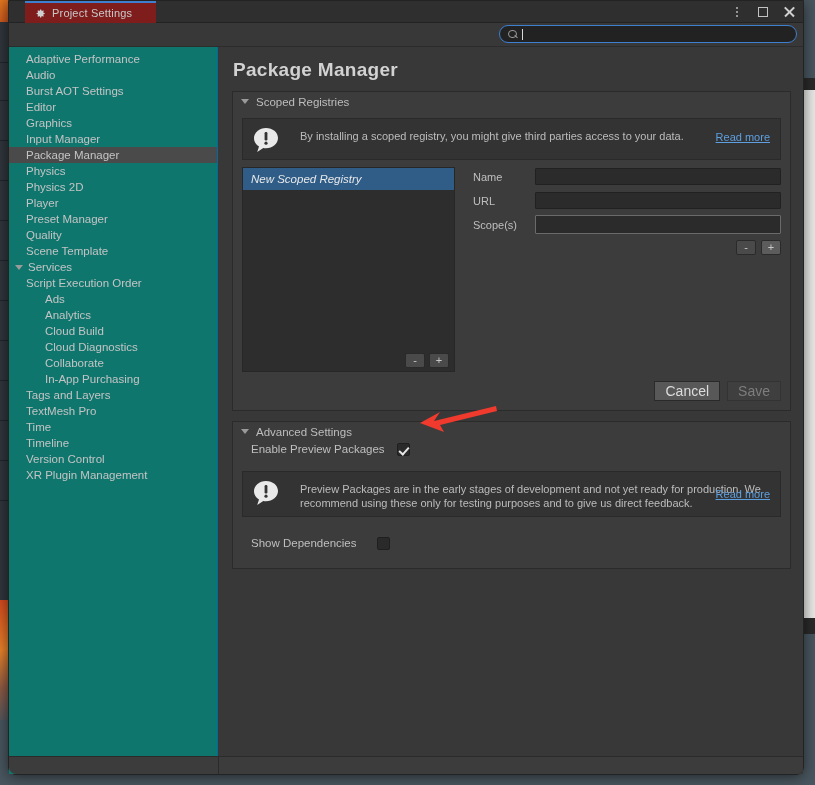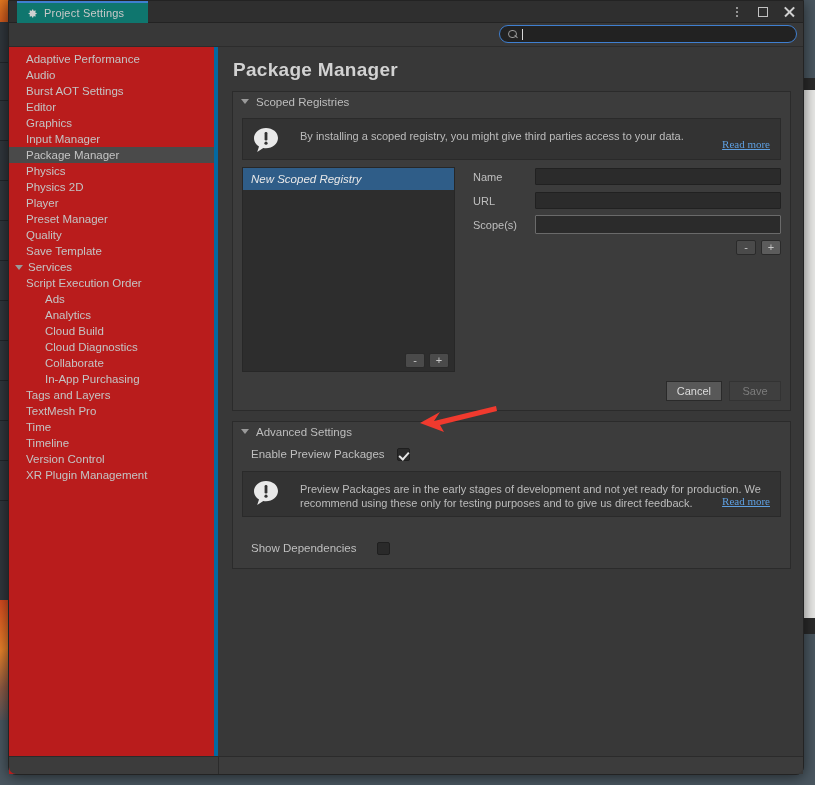--- a/index.html
+++ b/index.html
@@ -41,22 +41,22 @@
     border-radius: 0 0 8px 8px;
     box-shadow: 0 2px 14px rgba(0,0,0,.55);
   }
 
   
   #titlebar {
     position: relative; height: 22px; background: #2f2f2f;
     border-bottom: 1px solid #232323;
   }
   #tab {
-    position: absolute; left: 8px; top: 0; width: 131px; height: 22px;
-    background: #0f766e;
+    position: absolute; left: 16px; top: 0; width: 131px; height: 22px;
+    background: #7f1d1d;
     border-top: 2px solid #3f7fd0;
     display: flex; align-items: center; gap: 6px; padding-left: 10px;
   }
   #tab-label { font-size: 11px; color: #c9c9c9; letter-spacing: .2px; }
   .gear {
     width: 11px; height: 11px; position: relative; flex: none;
   }
   .gear svg { display: block; }
   #winbtns {
     position: absolute; right: 8px; top: 0; height: 22px;
@@ -97,21 +97,21 @@
     background: transparent; border: none; outline: none;
     color: #d8d8d8; font-size: 11px; font-family: "Liberation Sans", sans-serif;
     flex: 1; height: 16px; padding: 0;
   }
 
   
   #body { display: flex; height: 727px; }
 
   
   #sidebar {
-    width: 209px; background: #b91c1c; border-right: 4px solid #0369a1;
+    width: 209px; background: #0f766e; border-right: 1px solid #0369a1;
     padding-top: 4px; overflow: hidden;
   }
   .nav-item {
     height: 16px; display: flex; align-items: center;
     font-size: 11.5px; color: #c4c4c4; padding-left: 17px; cursor: default;
     white-space: nowrap;
   }
   .nav-item.indent { padding-left: 36px; }
   .nav-item.group { padding-left: 6px; gap: 5px; }
   .nav-item.selected { background: #4a4a4a; }
@@ -148,22 +148,22 @@
     display: flex; padding: 8px 10px 6px 10px; gap: 21px; position: relative;
   }
   .bubble {
     width: 26px; height: 26px; flex: none; position: relative;
   }
   .bubble svg { display: block; }
   .info-text {
     font-size: 11px; color: #bcbcbc; line-height: 14px; padding-top: 2px; flex: 1;
   }
   .readmore {
-    position: absolute; right: 10px; bottom: 9px;
-    font-size: 11px; color: #5e9fe0; text-decoration: underline; cursor: pointer; font-family: Liberation Serif, serif;
+    position: absolute; right: 10px; bottom: 16px;
+    font-size: 11px; color: #5e9fe0; text-decoration: underline; cursor: pointer;
   }
 
   
   .reg-area { display: flex; margin-top: 7px; height: 205px; }
   .reg-list {
     width: 213px; background: #2d2d2d; border: 1px solid #272727;
     display: flex; flex-direction: column; text-align: right;
   }
   .reg-items { flex: 1; }
   .reg-item {
@@ -193,27 +193,27 @@
   .finput.focused { border: 1px solid #6a6a6a; height: 19px; }
   .form-btns { display: flex; justify-content: flex-end; gap: 5px; margin-top: 6px; }
 
   .panel-foot {
     display: flex; justify-content: flex-end; gap: 7px;
     padding: 0 9px 9px 0;
   }
   .btn {
     min-width: 52px; height: 20px; padding: 0 10px;
     background: #585858; border: 1px solid #2a2a2a; border-radius: 0;
-    color: #dcdcdc; font-size: 11px;
+    color: #dcdcdc; font-size: 14px;
     display: flex; align-items: center; justify-content: center; cursor: default;
   }
   .btn.disabled { background: #3f3f3f; color: #7d7d7d; border-color: #333; }
 
   
-  .chk-row { display: flex; align-items: center; height: 22px; padding-left: 9px; }
+  .chk-row { display: flex; align-items: flex-start; height: 22px; padding-left: 9px; }
   .chk-label { font-size: 11.5px; color: #bfbfbf; }
   .checkbox {
     width: 13px; height: 13px; background: #2a2a2a; border: 1px solid #1f1f1f;
     border-radius: 2px; margin-left: 12px; position: relative; cursor: default;
   }
   .checkbox.checked::after {
     content: ""; position: absolute; left: 3px; top: 1px;
     width: 4px; height: 8px; border: solid #e6e6e6;
     border-width: 0 2px 2px 0; transform: rotate(42deg);
   }
@@ -328,21 +328,21 @@
       <div class="nav-item">
           <span>Player</span>
         </div>
       <div class="nav-item">
           <span>Preset Manager</span>
         </div>
       <div class="nav-item">
           <span>Quality</span>
         </div>
       <div class="nav-item">
-          <span>Save Template</span>
+          <span>Scene Template</span>
         </div>
       <div class="nav-item group">
         <span class="tri open"></span>
         <span>Services</span>
       </div>
       <div class="nav-item">
           <span>Script Execution Order</span>
         </div>
       <div class="nav-item indent">
           <span>Ads</span>

